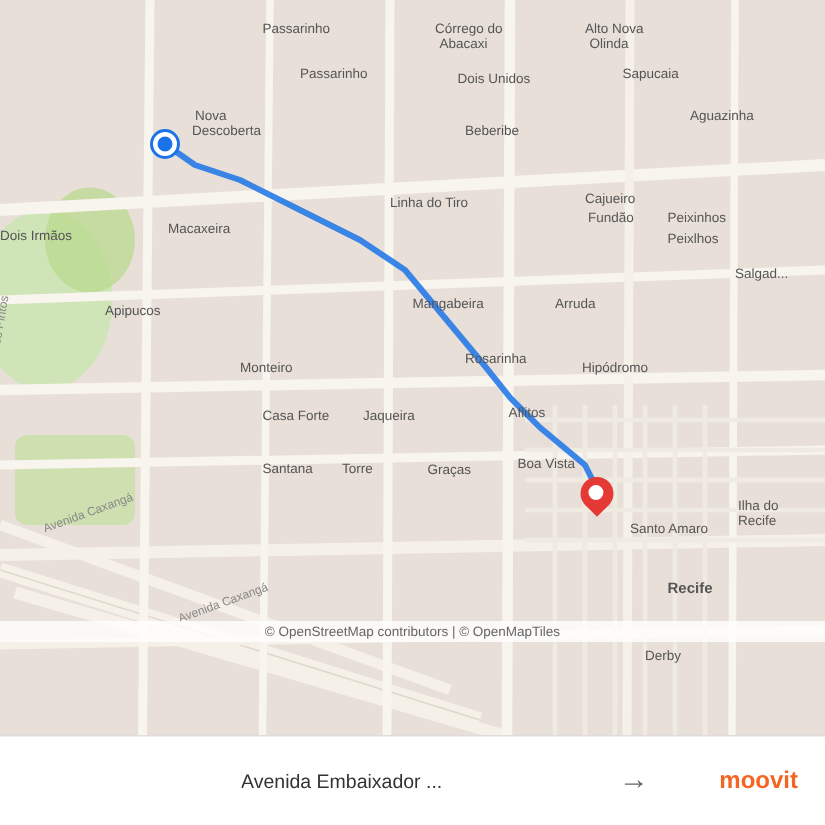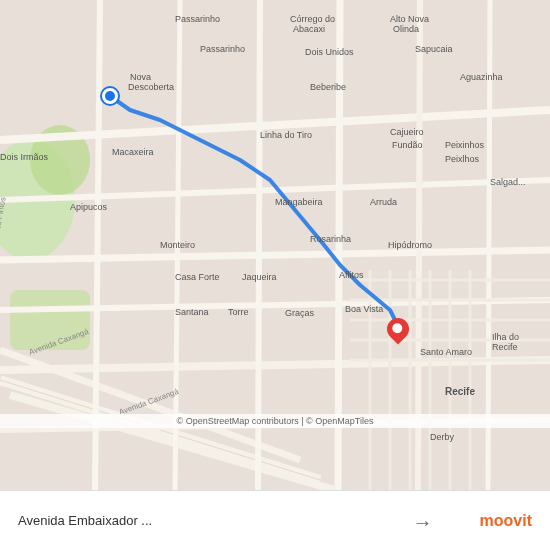--- a/index.html
+++ b/index.html
@@ -55,22 +55,23 @@
       display: flex;
       align-items: center;
       padding: 0 10px;
       border-top: 1px solid #ddd;
     }
 
     #route-from {
       flex: 1;
       display: flex;
       flex-direction: column;
-      align-items: flex-start;
+      align-items: center;
       padding: 0 8px;
+      margin-left: 38px;
     }
 
     #route-arrow {
       font-size: 20px;
       color: #666;
       padding: 0 5px;
     }
 
     #route-to {
       flex: 1;

